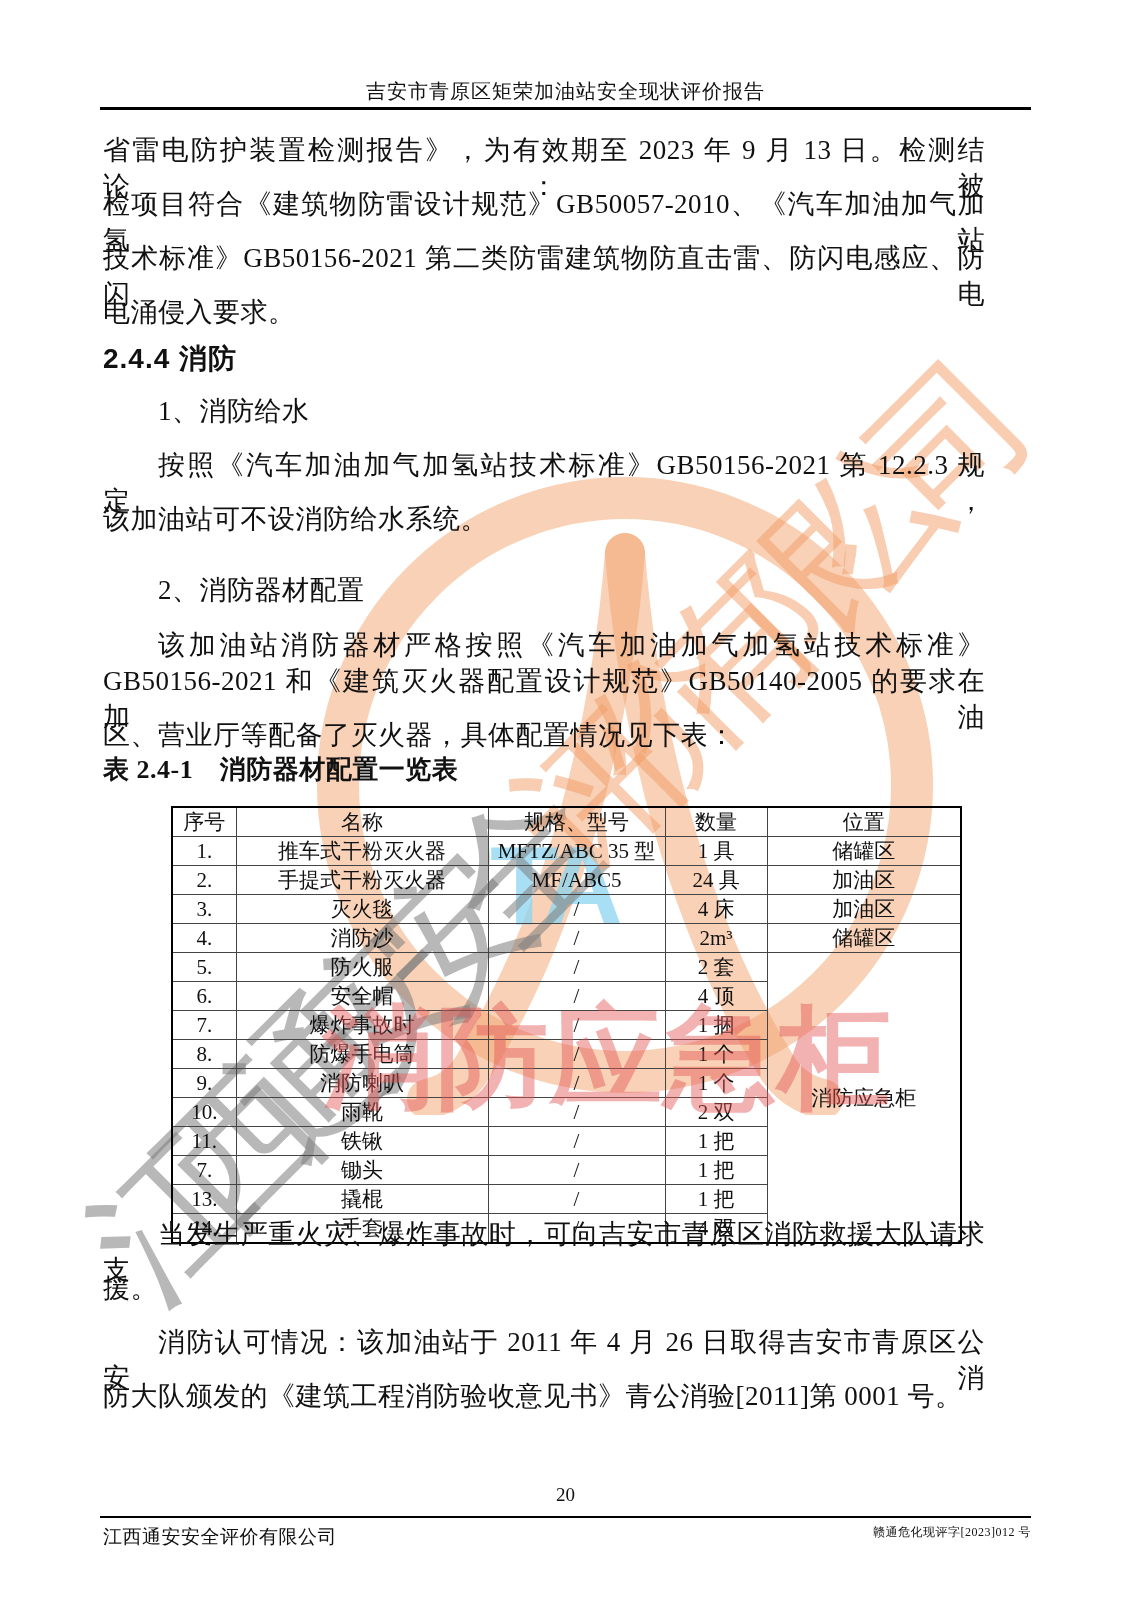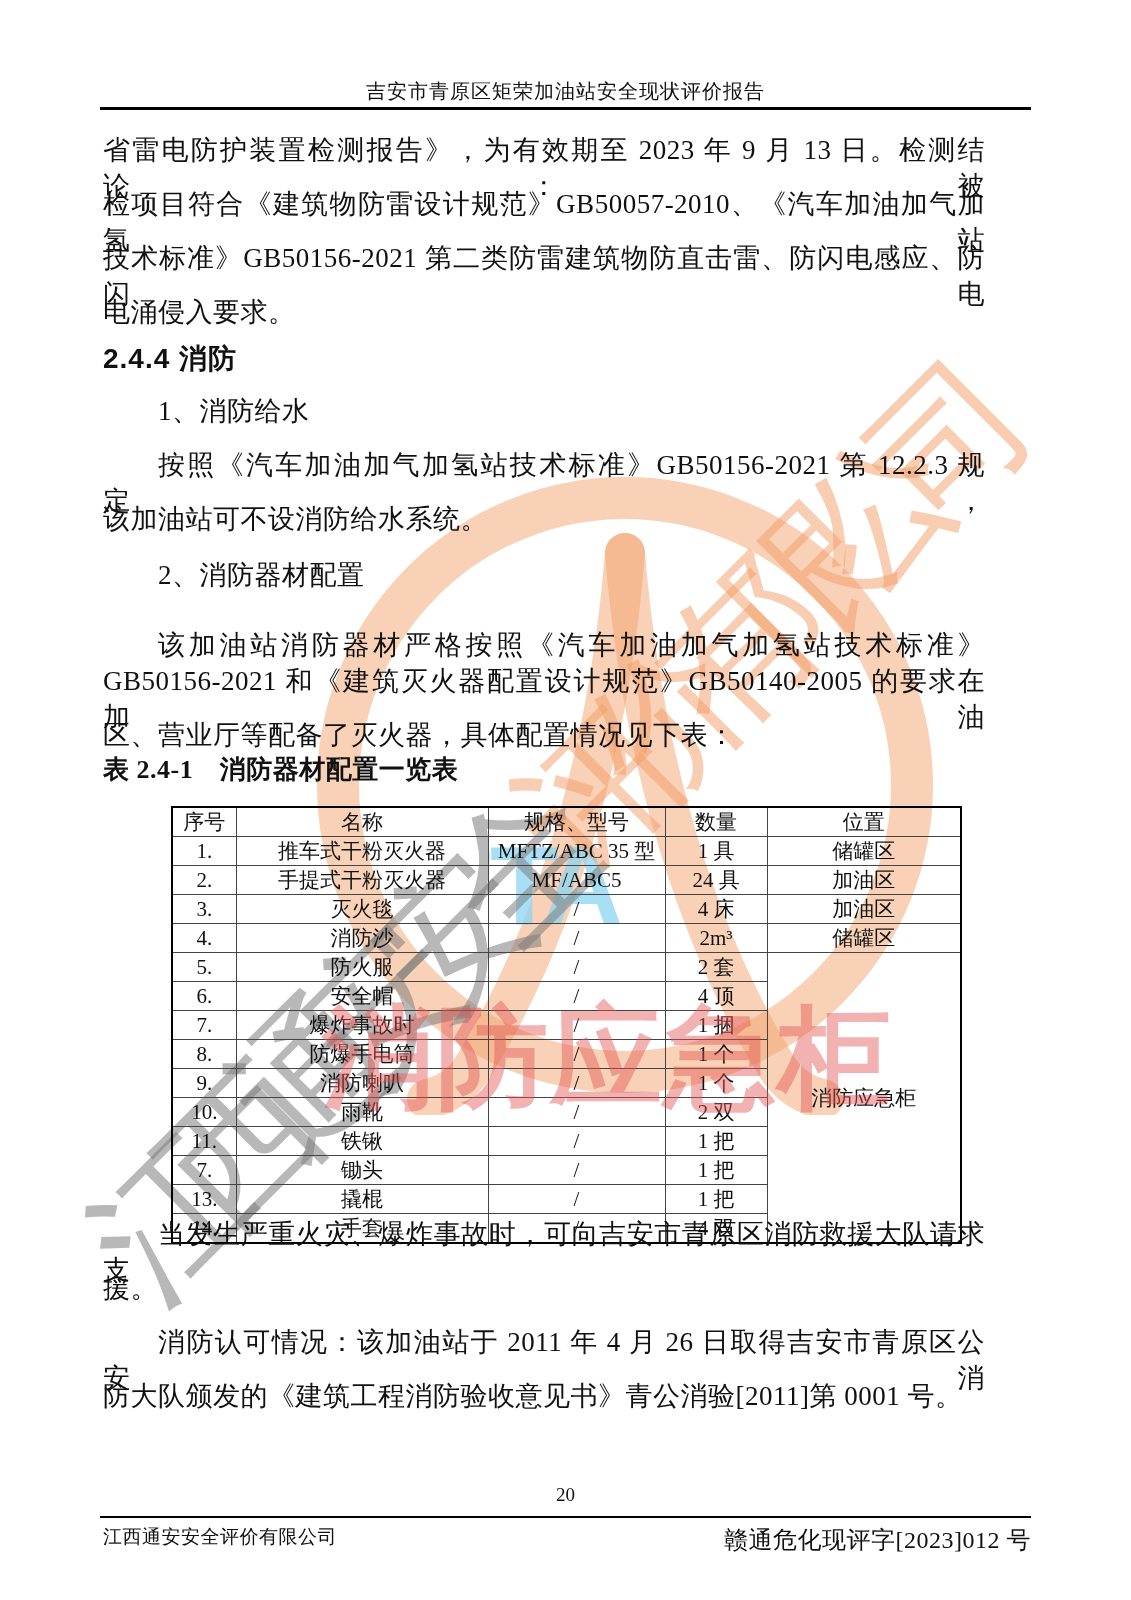--- a/index.html
+++ b/index.html
@@ -40,21 +40,21 @@
   table.cfg td,table.cfg th{border:1px solid #444;text-align:center;vertical-align:middle;
             padding:0;font-weight:400;overflow:hidden;}
   table.cfg{border:2px solid #000;}
   table.cfg tr{height:27px;}
   table.cfg tr.hd{height:28px;}
   table.cfg .mono{letter-spacing:0;}
 
   .pg-num{position:absolute;top:1484px;left:0;width:100%;text-align:center;font-size:19px;}
   .ft-rule{position:absolute;top:1516px;left:100px;width:931px;height:2px;background:#000;}
   .ft-left{position:absolute;top:1524px;left:103px;font-size:19px;letter-spacing:0.5px;}
-  .ft-right{position:absolute;top:1524px;right:100px;font-size:24px;letter-spacing:0.5px;text-align:right;}
+  .ft-right{position:absolute;top:1524px;right:100px;font-size:12px;letter-spacing:0.5px;text-align:right;}
 </style>
 </head>
 <body>
 
 <div class="page">
 
   <div class="wm-under">
     <svg class="wm-logo" viewBox="0 0 640 660" xmlns="http://www.w3.org/2000/svg">
       <circle cx="320" cy="330" r="287" fill="none" stroke="#f2a36e" stroke-width="42" opacity="0.5"></circle>
       <path d="M320 98 C 306 270, 262 460, 168 612 C 158 628, 142 640, 122 644" fill="none" stroke="#f2a36e" stroke-width="40" stroke-linecap="round" opacity="0.5"></path>
@@ -73,21 +73,21 @@
     <div class="line j" style="top:186px">检项目符合《建筑物防雷设计规范》GB50057-2010、《汽车加油加气加氢站</div>
     <div class="line j" style="top:240px">技术标准》GB50156-2021 第二类防雷建筑物防直击雷、防闪电感应、防闪电</div>
     <div class="line" style="top:294px">电涌侵入要求。</div>
 
     <div class="line h2" style="top:340px">2.4.4 消防</div>
 
     <div class="line ind" style="top:393px">1、消防给水</div>
     <div class="line ind j" style="top:447px">按照《汽车加油加气加氢站技术标准》GB50156-2021 第 12.2.3 规定，</div>
     <div class="line" style="top:501px">该加油站可不设消防给水系统。</div>
 
-    <div class="line ind" style="top:557px">2、消防器材配置</div>
+    <div class="line ind" style="top:572px">2、消防器材配置</div>
     <div class="line ind j" style="top:627px">该加油站消防器材严格按照《汽车加油加气加氢站技术标准》</div>
     <div class="line j" style="top:663px">GB50156-2021 和《建筑灭火器配置设计规范》GB50140-2005 的要求在加油</div>
     <div class="line" style="top:717px">区、营业厅等配备了灭火器，具体配置情况见下表：</div>
 
     <div class="line caption" style="top:752px">表 2.4-1　消防器材配置一览表</div>
 
     <table class="cfg">
       <colgroup>
         <col style="width:64px">
           <col style="width:252px">

